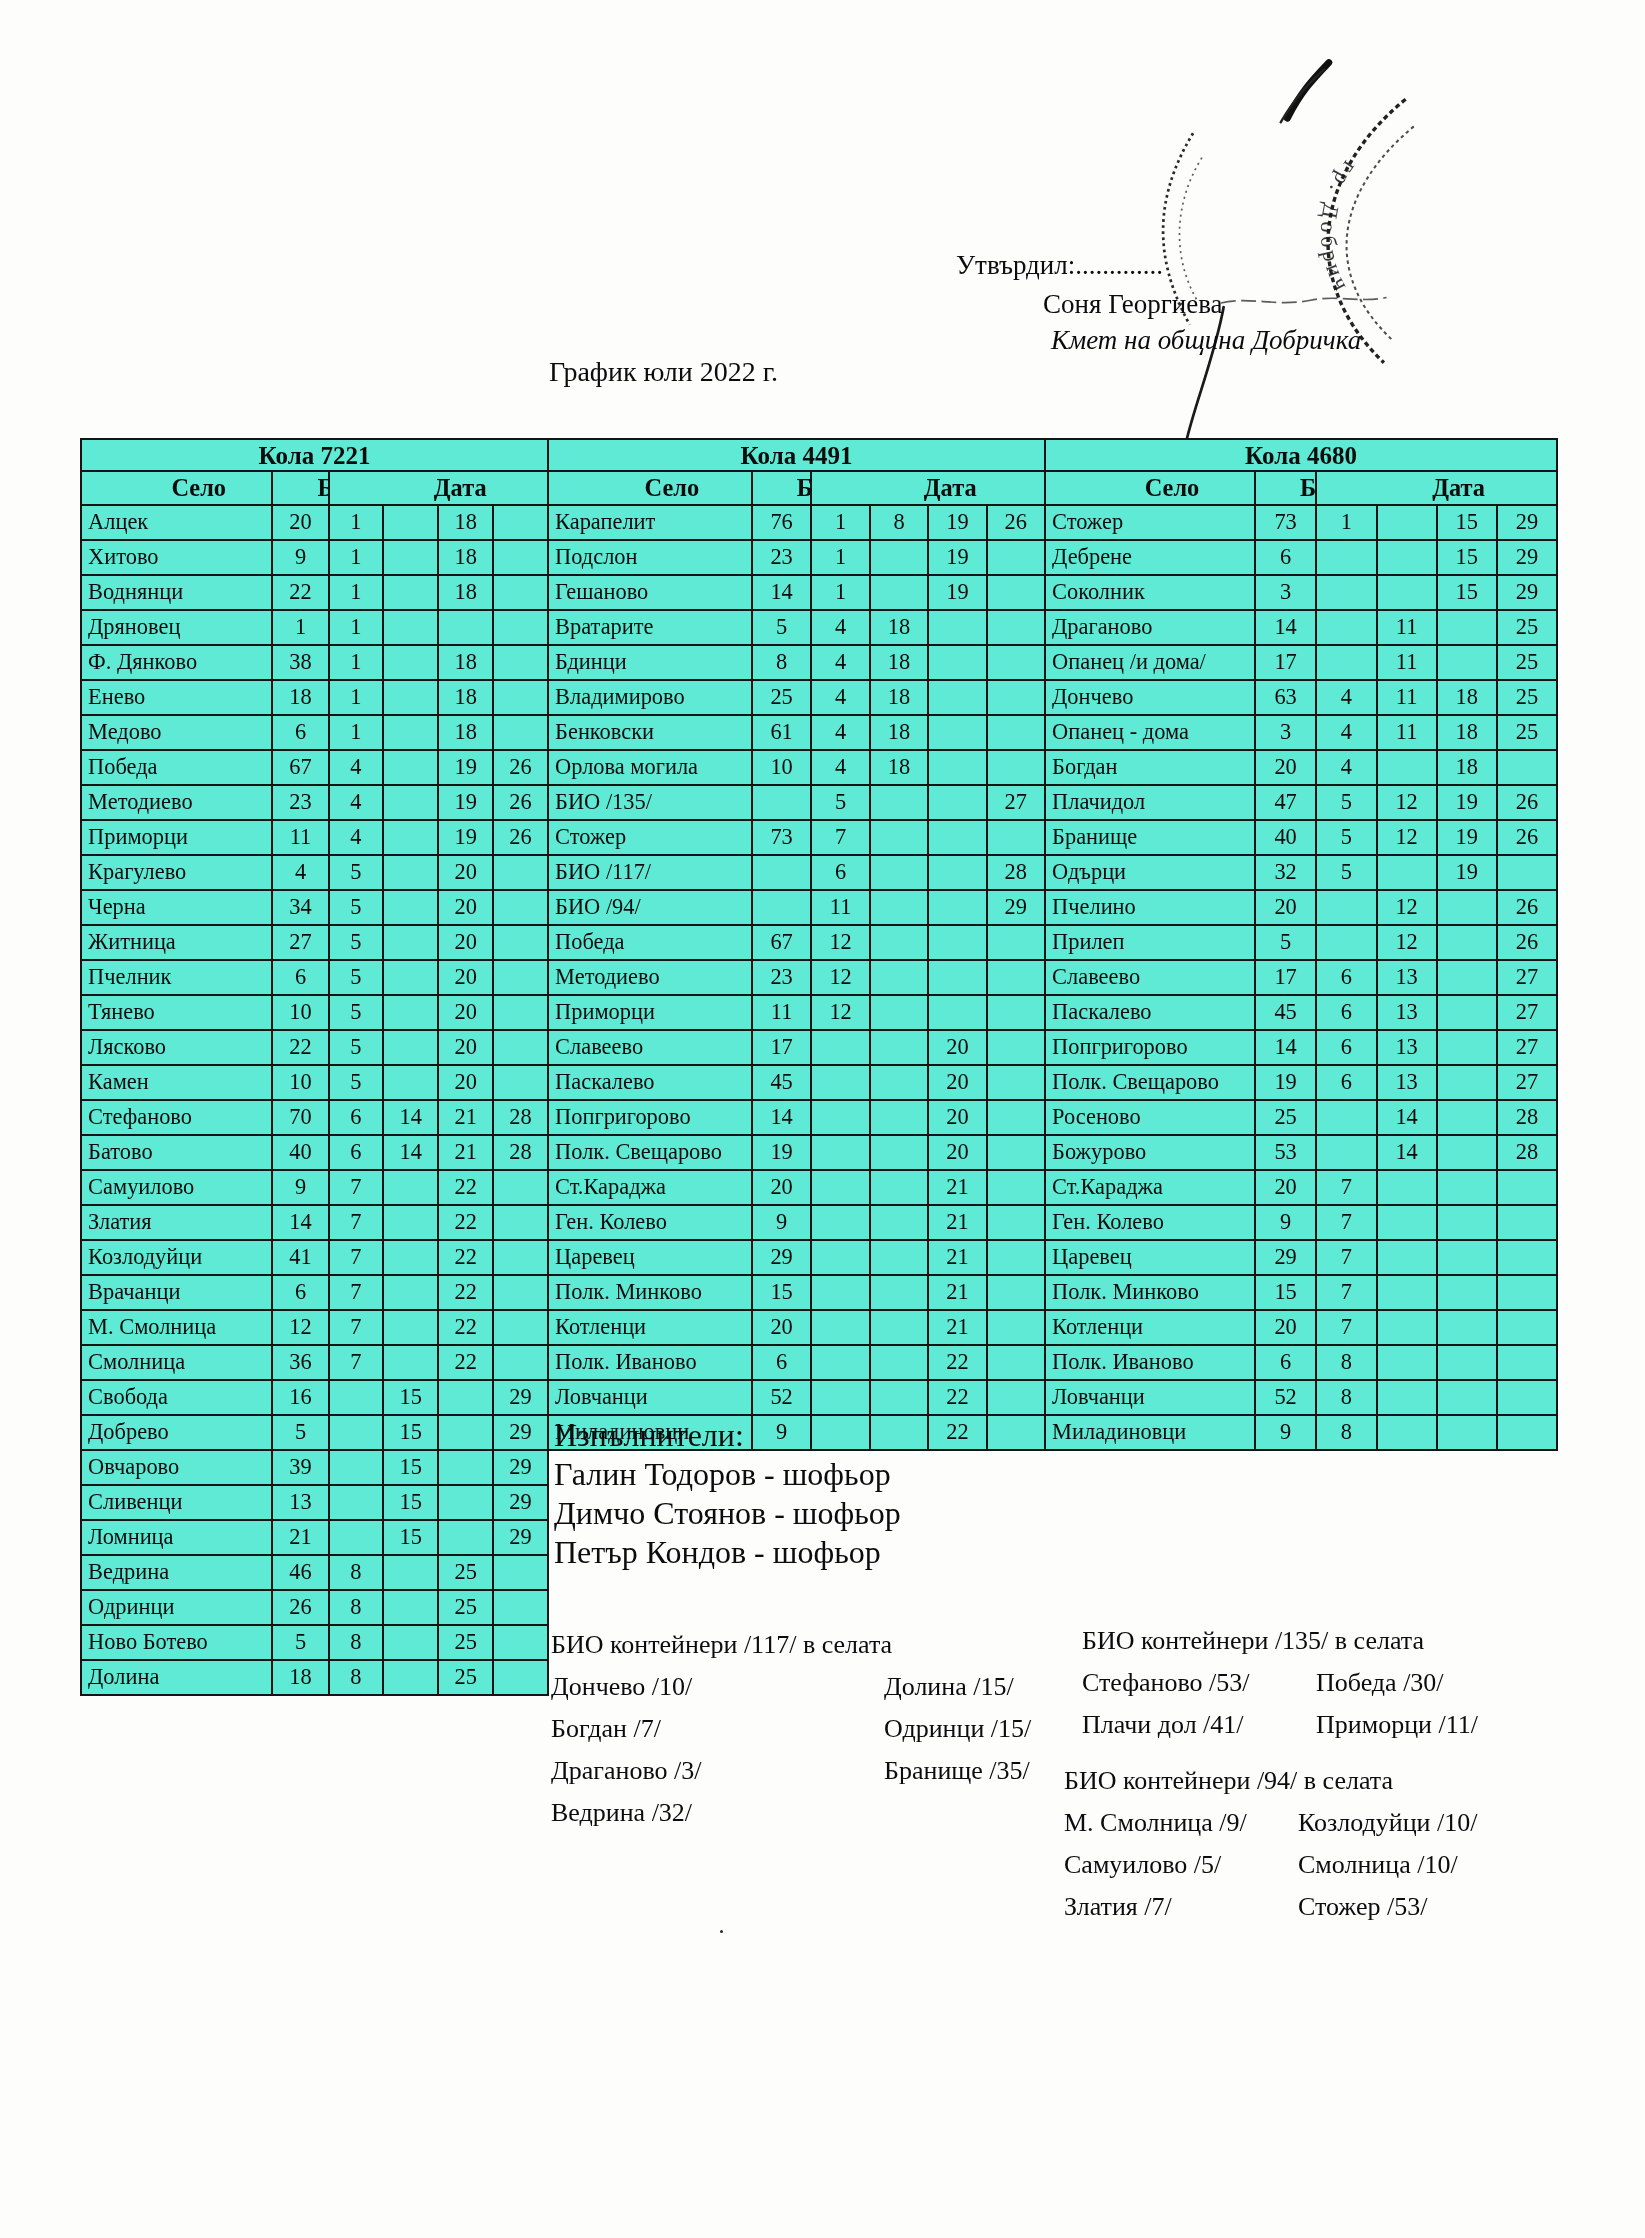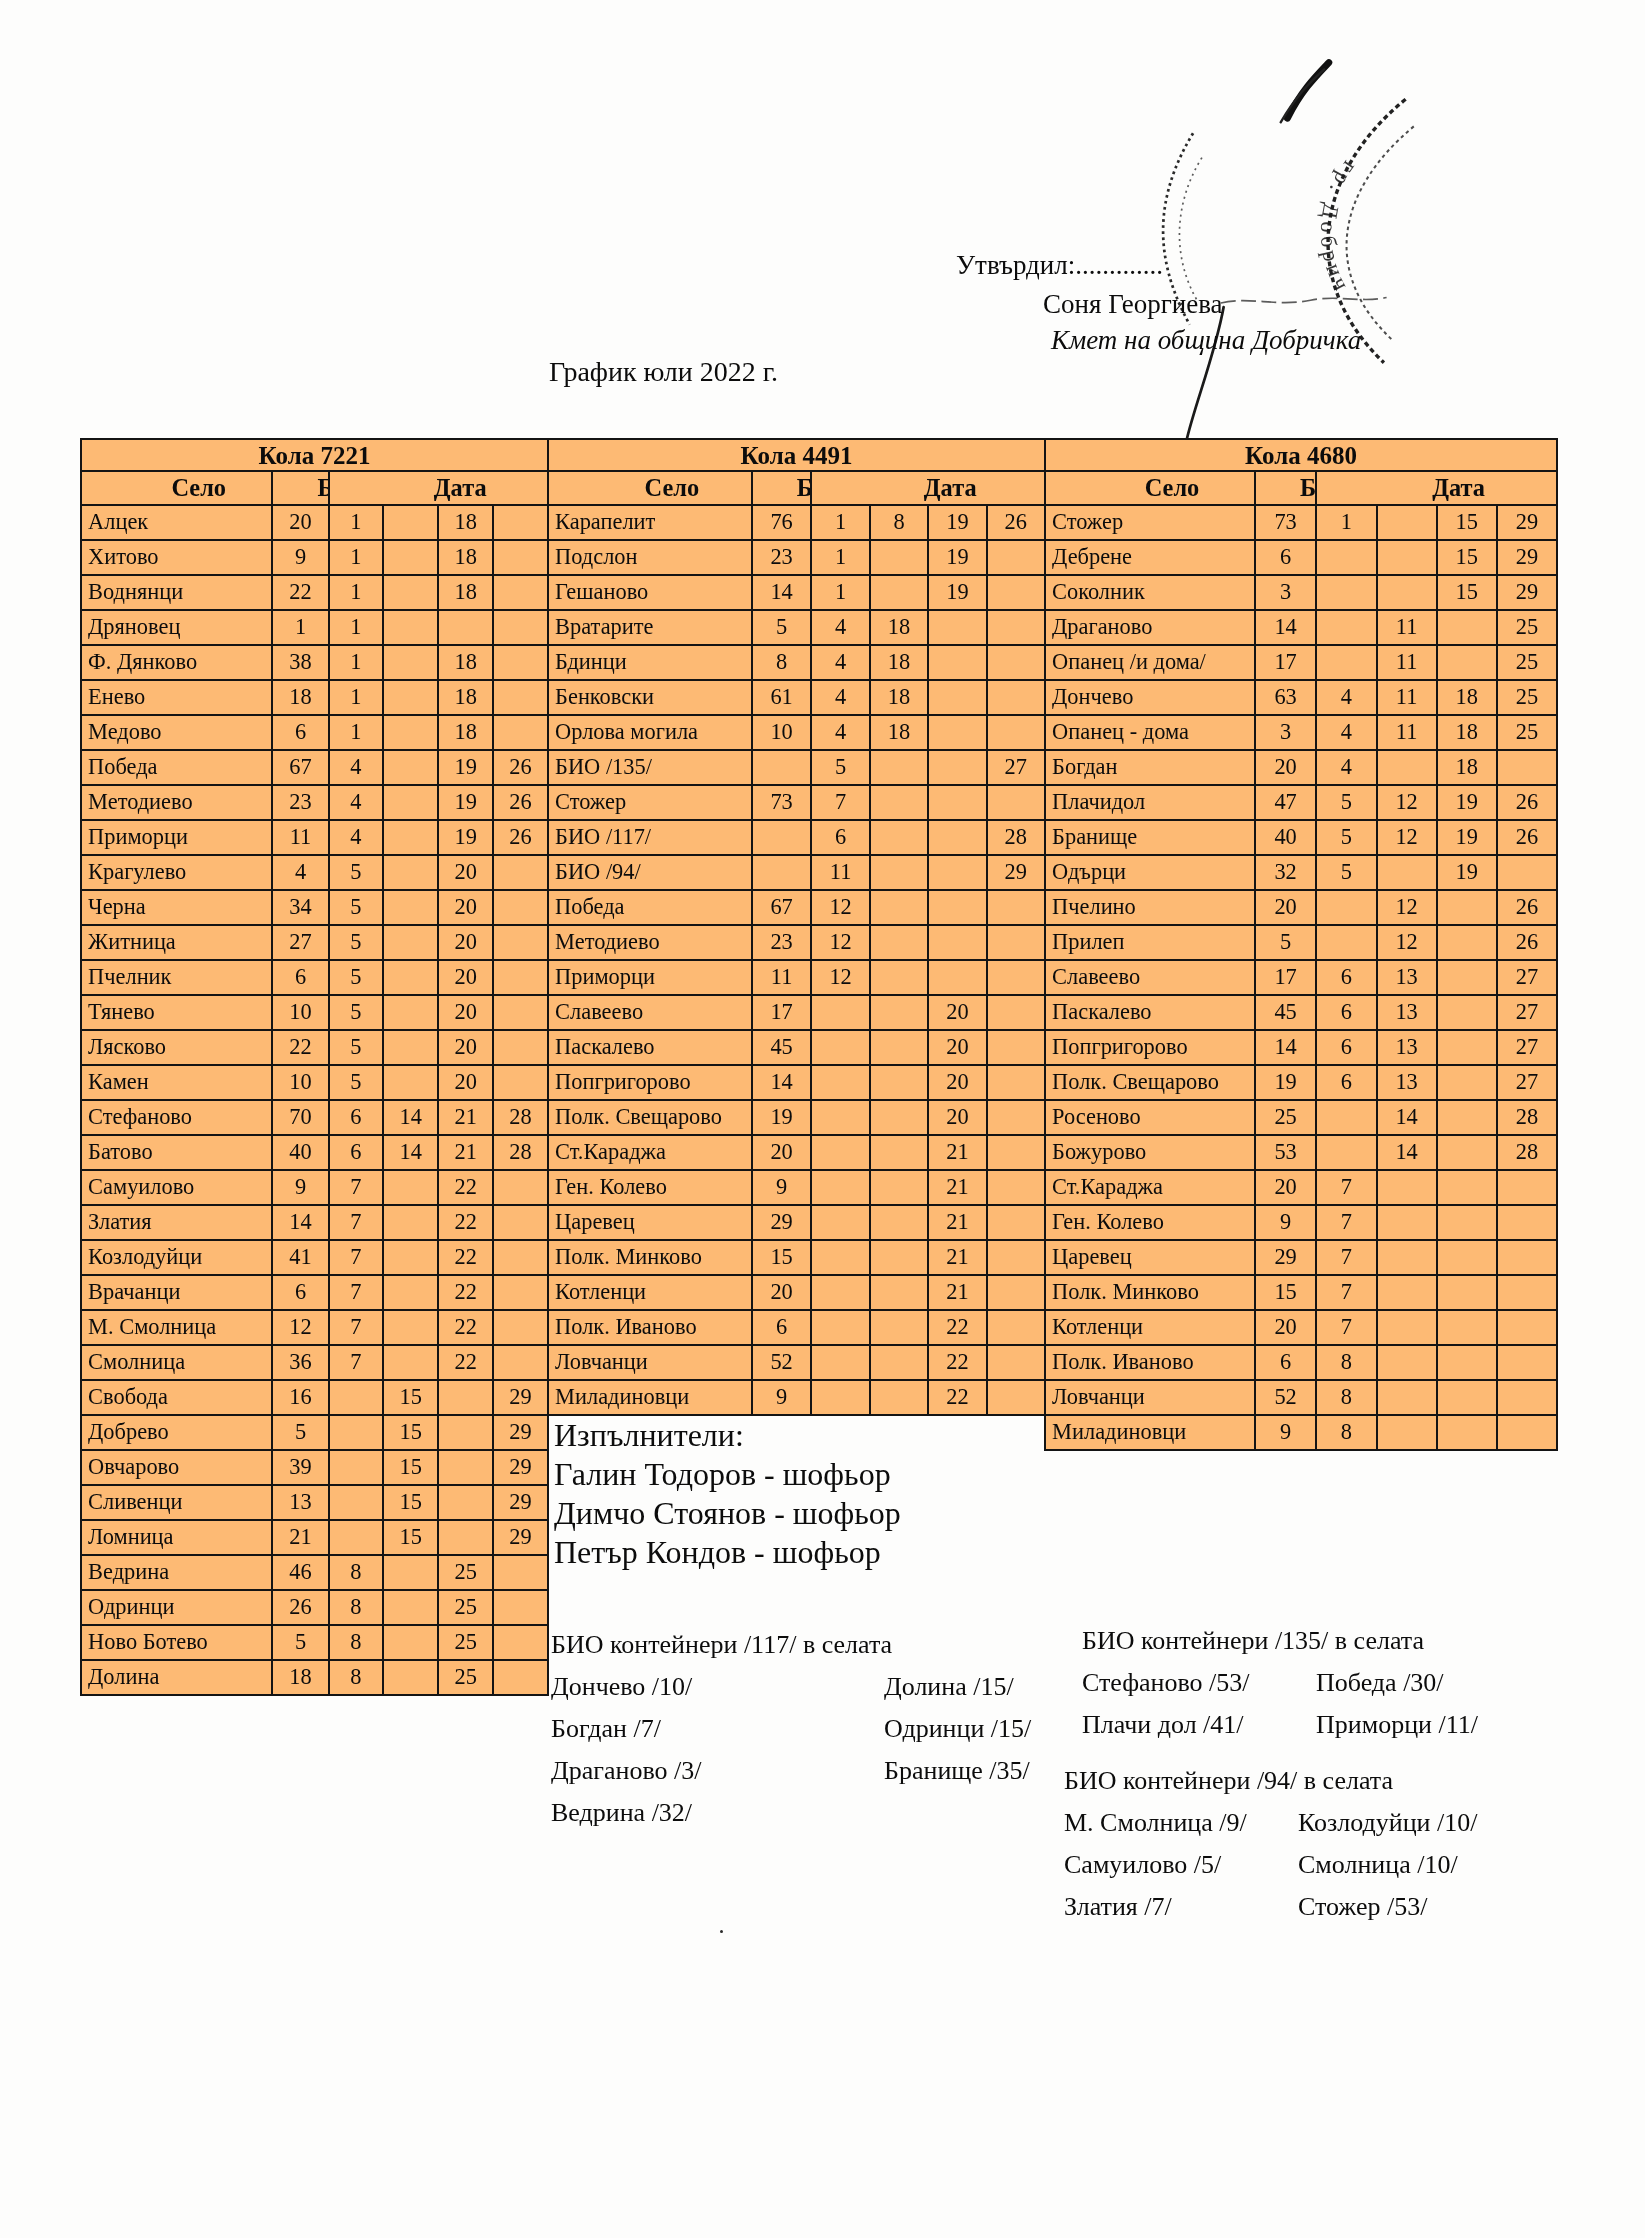--- a/index.html
+++ b/index.html
@@ -4,21 +4,21 @@
 <style>
   html,body{margin:0;padding:0;background:#e8e8e8;}
   .page{position:relative;width:1646px;height:2239px;background:#fdfdfc;
         font-family:"Liberation Serif",serif;color:#0c0c0c;overflow:hidden;}
   .abs{position:absolute;}
   .lbl-approve{left:956px;top:250px;font-size:27px;}
   .lbl-name{left:1043px;top:289px;font-size:27px;}
   .lbl-kmet{left:1051px;top:325px;font-size:27px;font-style:italic;}
   .doc-title{left:549px;top:356px;font-size:28px;font-weight:normal;}
   #tables{left:80px;top:438px;display:flex;align-items:flex-start;}
-  table.sec{border-collapse:collapse;table-layout:fixed;margin-right:-2px;background:#fdba74;}
+  table.sec{border-collapse:collapse;table-layout:fixed;margin-right:-2px;background:#5eead4;}
   table.s0{width:469px;}  table.s1{width:499px;}  table.s2{width:514px;}
   td{border:2px solid #141414;height:33px;font-size:22.4px;line-height:1;
      white-space:nowrap;overflow:hidden;padding:0;}
   td.carhead{font-weight:bold;text-align:center;font-size:25px;height:30px;}
   td.h{font-weight:bold;text-align:center;font-size:24.4px;height:32px;padding-left:44px;}
   td.vil{padding-left:6.1px;}
   td.num{text-align:center;}
   col.cv{width:41%;} col.cc{width:12%;} col.cd{width:11.75%;}
   .exec{left:554px;top:1416px;font-size:32px;line-height:39px;}
   .note{font-size:26px;line-height:42px;}
@@ -395,20 +395,28 @@
             <td class="vil">Вратарите</td>
             <td class="num">5</td>
             <td class="num">4</td>
             <td class="num">18</td>
             <td class="num"></td>
             <td class="num"></td>
           </tr>
           <tr>
             <td class="vil">Бдинци</td>
             <td class="num">8</td>
+            <td class="num">4</td>
+            <td class="num">18</td>
+            <td class="num"></td>
+            <td class="num"></td>
+          </tr>
+          <tr>
+            <td class="vil">Владимирово</td>
+            <td class="num">25</td>
             <td class="num">4</td>
             <td class="num">18</td>
             <td class="num"></td>
             <td class="num"></td>
           </tr>
           <tr>
             <td class="vil">Бенковски</td>
             <td class="num">61</td>
             <td class="num">4</td>
             <td class="num">18</td>

